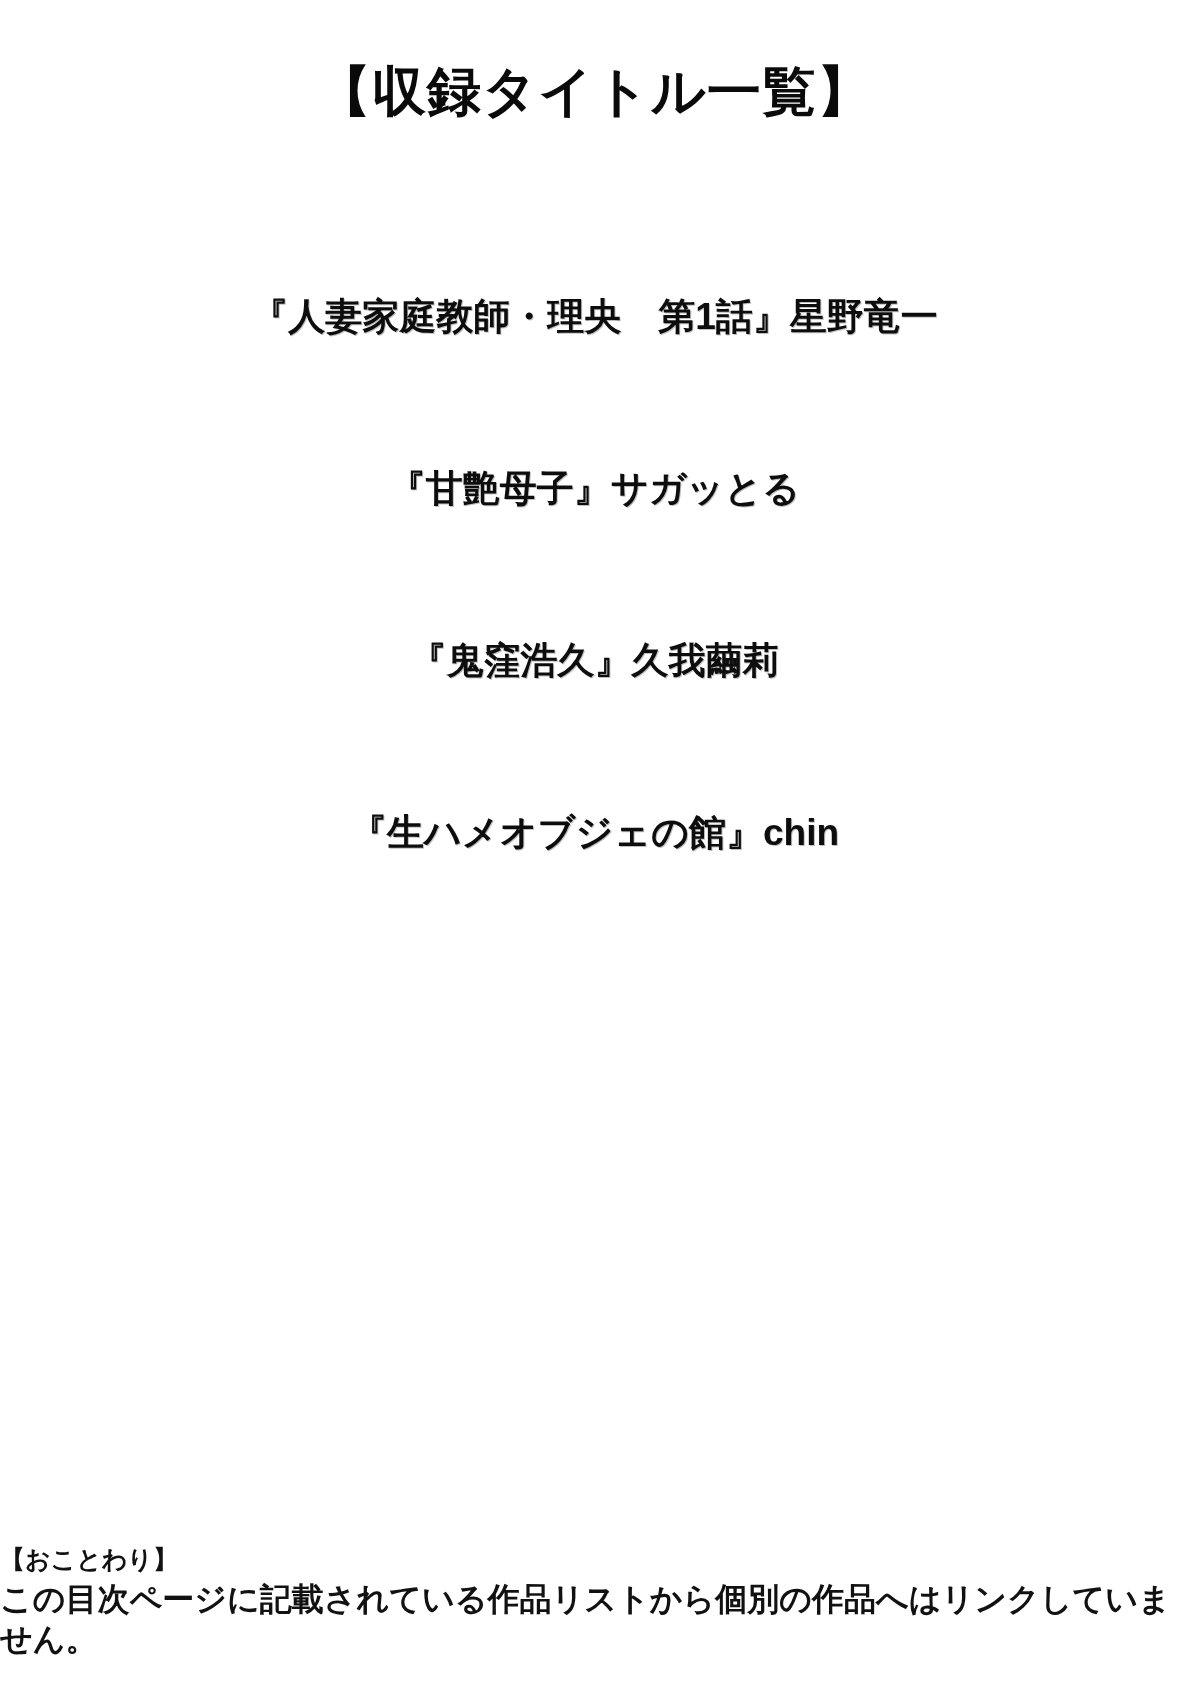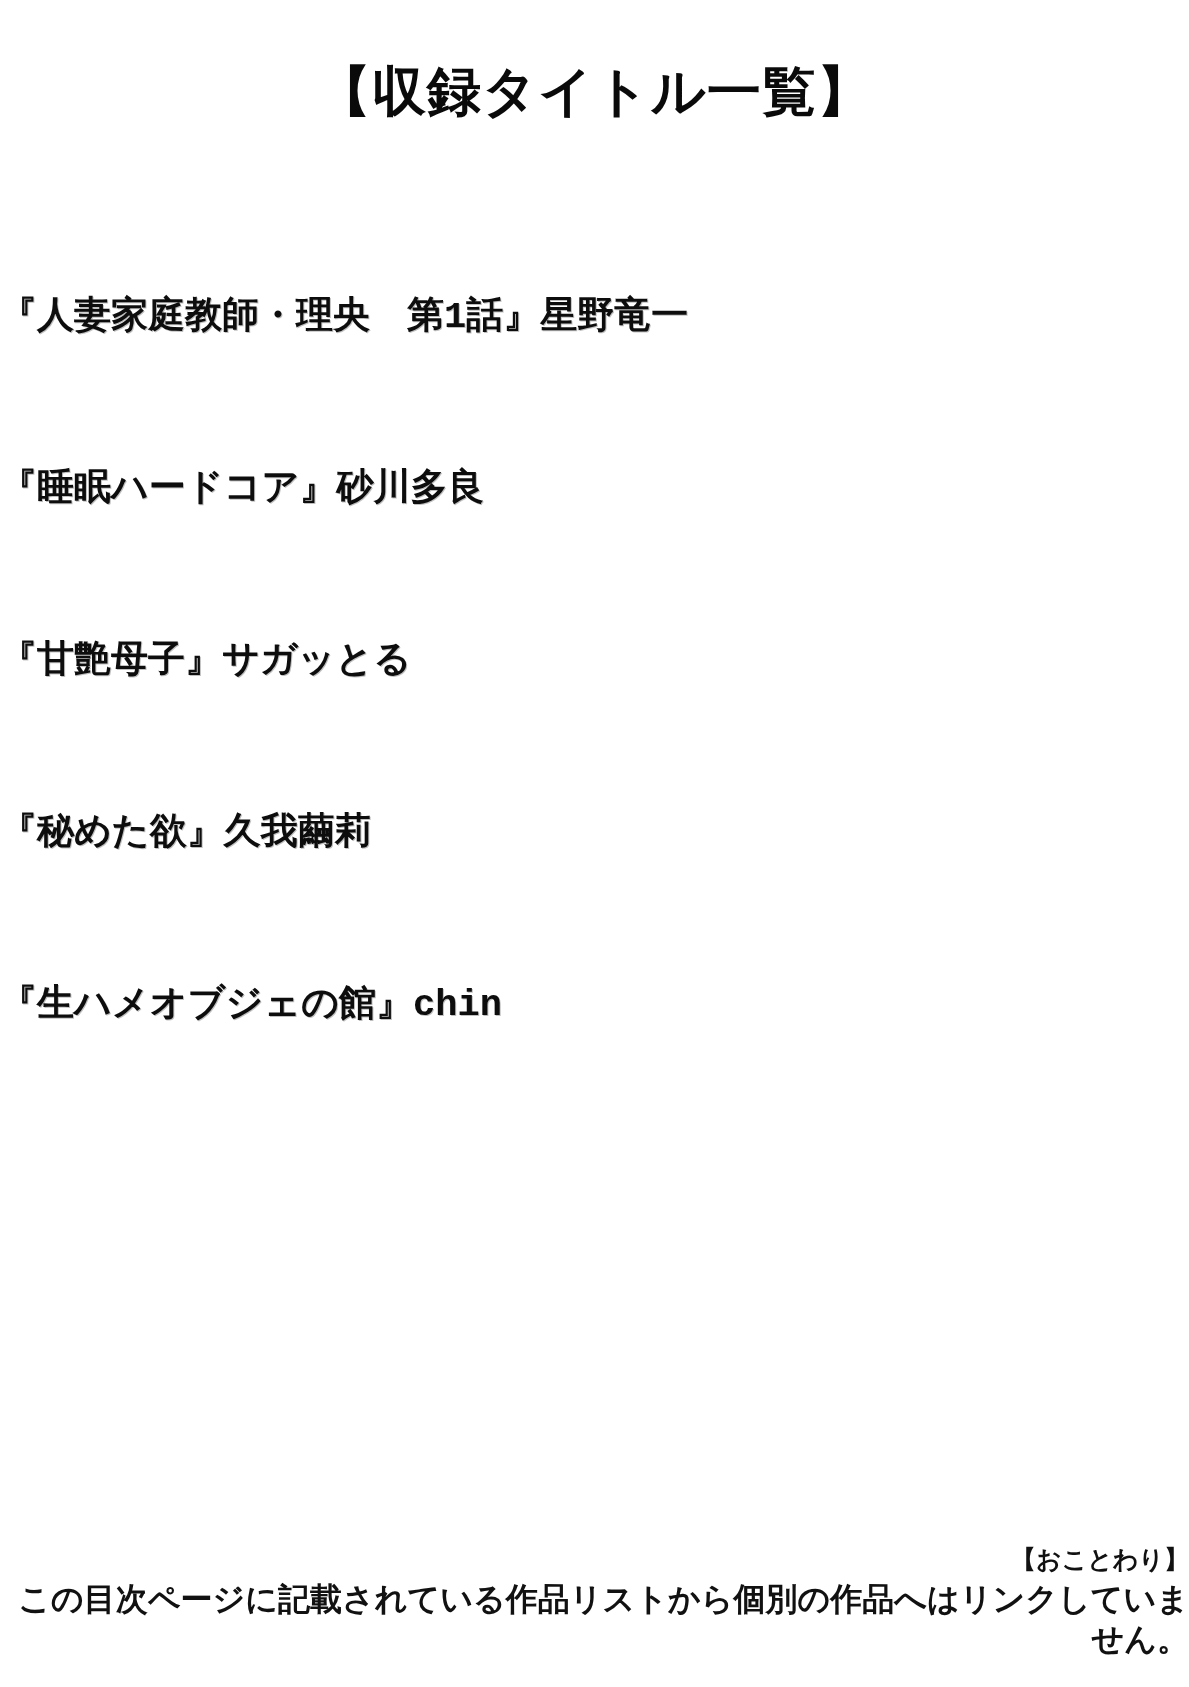--- a/index.html
+++ b/index.html
@@ -35,33 +35,34 @@
     top: 295px;
     left: 0;
     width: 100%;
     display: flex;
     flex-direction: column;
     gap: 128px;
   }
   .toc-item {
     width: 100%;
     height: 44px;
-    font-family: Liberation Mono, monospace;
+    text-align: center;
+    font-family: Liberation Sans, sans-serif;
     font-weight: 700;
     font-size: 37px;
     line-height: 44px;
     color: #0d0d0d;
     text-shadow: 1px 1px 0 rgba(0,0,0,0.25);
   }
   .disclaimer {
     position: absolute;
     top: 1540px;
     left: 0;
     width: 100%;
-    text-align: right;
+    text-align: left;
     font-family: Liberation Sans, sans-serif;
     color: #111111;
   }
   .disclaimer-heading {
     font-size: 25px;
     line-height: 39px;
     font-weight: 700;
     margin: 0;
   }
   .disclaimer-line {
@@ -74,23 +75,22 @@
 </style>
 </head>
 <body>
 
 <div class="page">
 
   <h1 class="page-title">【収録タイトル一覧】</h1>
 
   <div class="toc-list">
     <div class="toc-item">『人妻家庭教師・理央　第1話』星野竜一</div>
-    <div class="toc-item">『睡眠ハードコア』砂川多良</div>
     <div class="toc-item">『甘艶母子』サガッとる</div>
-    <div class="toc-item">『秘めた欲』久我繭莉</div>
+    <div class="toc-item">『鬼窪浩久』久我繭莉</div>
     <div class="toc-item">『生ハメオブジェの館』chin</div>
   </div>
 
   <div class="disclaimer">
     <p class="disclaimer-heading">【おことわり】</p>
     <p class="disclaimer-line">この目次ページに記載されている作品リストから個別の作品へはリンクしていません。</p>
   </div>
 
 </div>
 

